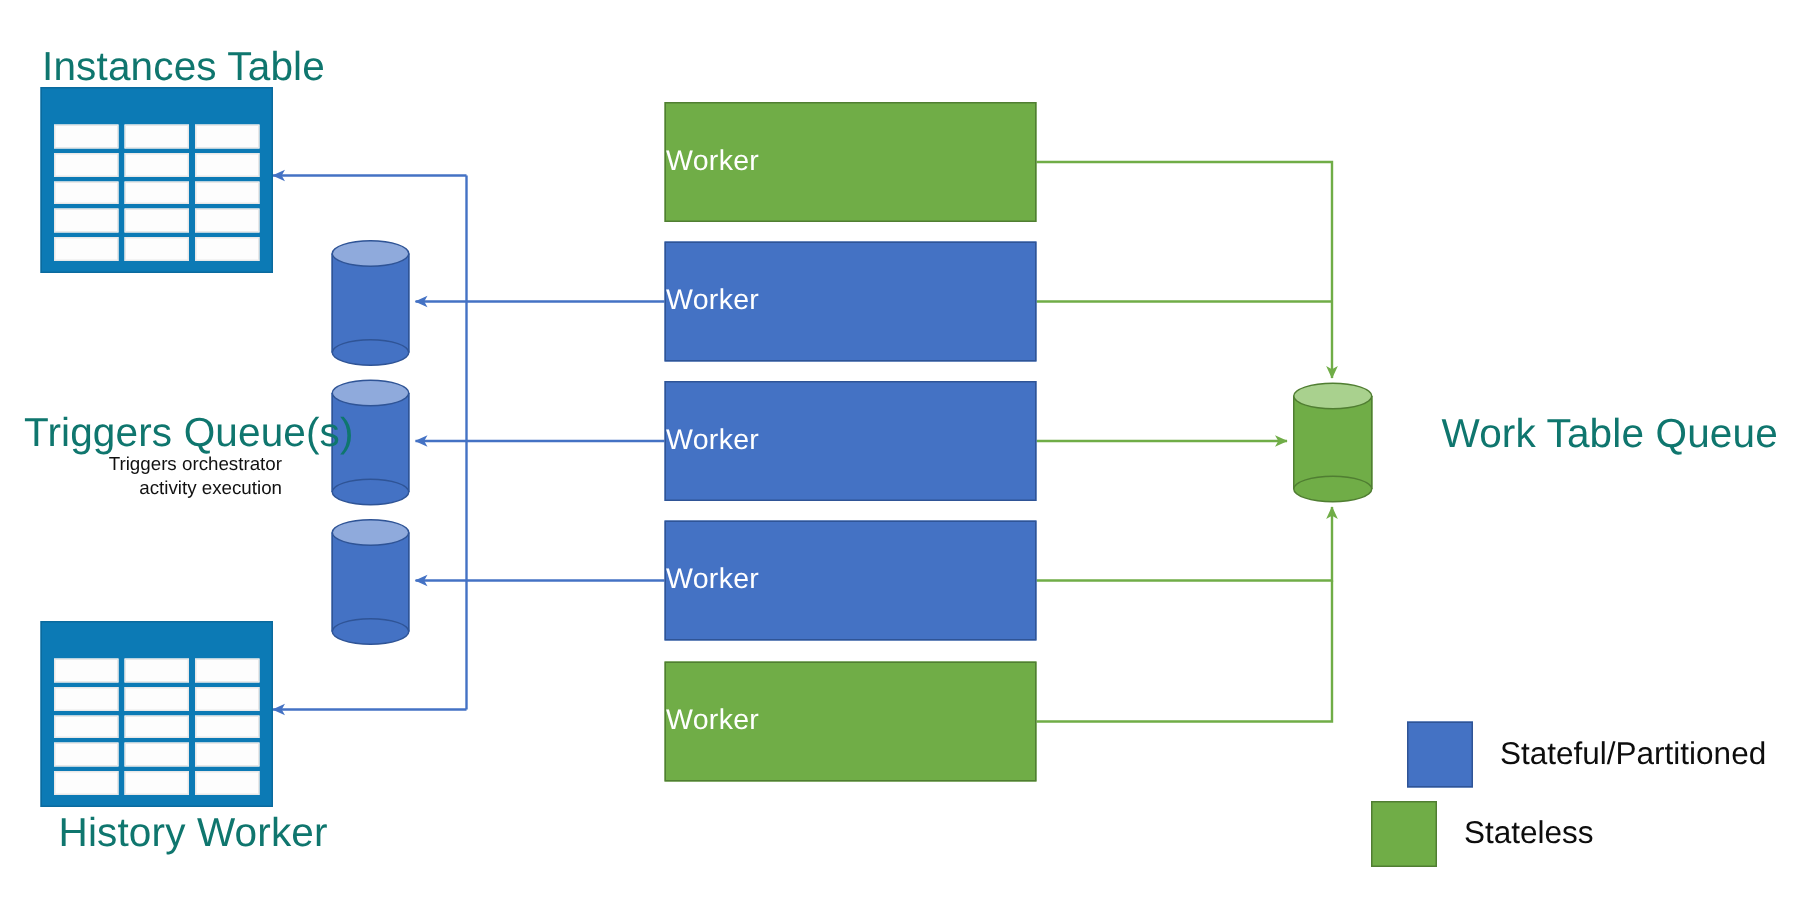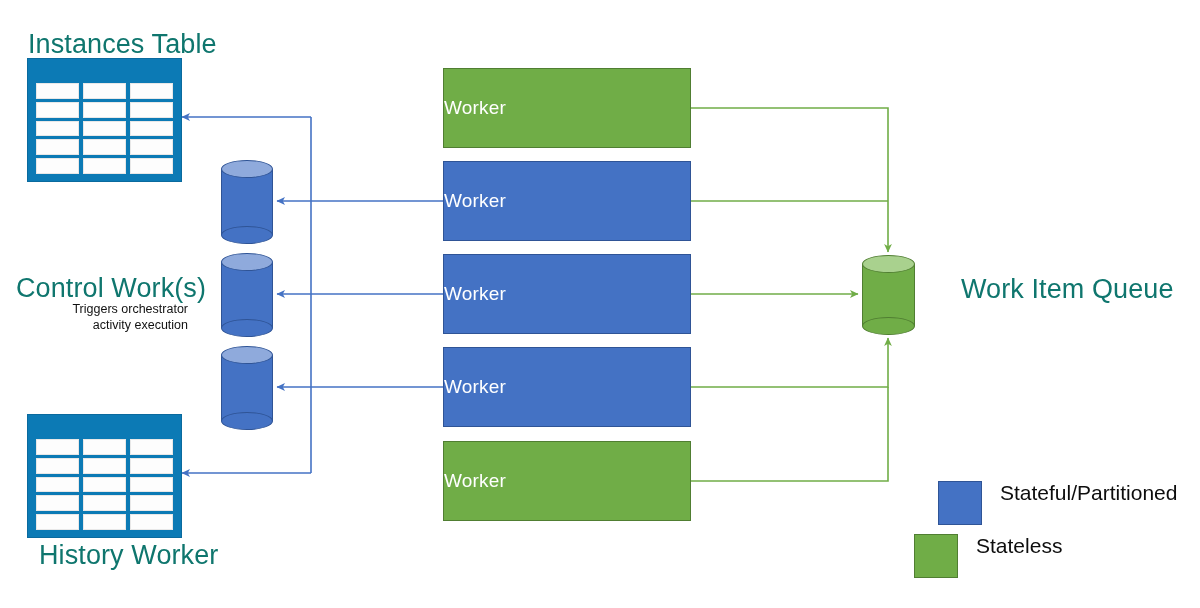--- a/index.html
+++ b/index.html
@@ -79,21 +79,21 @@
 
   .cyl.blue .body { background: #4472c4; border-left: 1px solid #2f5496; border-right: 1px solid #2f5496; }
   .cyl.blue .base { background: #4472c4; border: 1px solid #2f5496; }
   .cyl.blue .cap  { background: #8faadc; border: 1px solid #2f5496; }
 
   .cyl.green .body { background: #70ad47; border-left: 1px solid #507e32; border-right: 1px solid #507e32; }
   .cyl.green .base { background: #70ad47; border: 1px solid #507e32; }
   .cyl.green .cap  { background: #a9d18e; border: 1px solid #507e32; }
 
   
-  .legend-row { position: absolute; display: flex; }
+  .legend-row { position: absolute; display: flex; align-items: center; }
   .legend-swatch { width: 44px; height: 44px; }
   .legend-swatch.blue  { background: #4472c4; border: 1px solid #2f5496; }
   .legend-swatch.green { background: #70ad47; border: 1px solid #507e32; }
   .legend-text {
     margin-left: 18px;
     font-size: 21px;
     color: #0d0d0d;
     white-space: nowrap;
   }
 </style>
@@ -218,21 +218,21 @@
     <div class="base"></div>
     <div class="cap"></div>
   </div>
 
   <div class="cyl blue" style="left:221px; top:346px; width:52px; height:84px;">
     <div class="body"></div>
     <div class="base"></div>
     <div class="cap"></div>
   </div>
 
-  <div class="label-title" style="left:16px; top:273px;">Control Work(s)</div>
+  <div class="label-title" style="left:16px; top:273px;">Triggers Queue(s)</div>
 
   <div class="label-sub" style="left:16px; top:301px; width:172px;">
     <div>Triggers orchestrator</div>
     <div>activity execution</div>
   </div>
 
   <div class="worker green" style="left:443px; top:68px; width:248px; height:80px;">
     <span>Worker</span>
   </div>
 
@@ -251,21 +251,21 @@
   <div class="worker green" style="left:443px; top:441px; width:248px; height:80px;">
     <span>Worker</span>
   </div>
 
   <div class="cyl green" style="left:862px; top:255px; width:53px; height:80px;">
     <div class="body"></div>
     <div class="base"></div>
     <div class="cap"></div>
   </div>
 
-  <div class="label-title" style="left:961px; top:274px;">Work Item Queue</div>
+  <div class="label-title" style="left:961px; top:274px;">Work Table Queue</div>
 
 
   <div class="legend-row" style="left:938px; top:481px;">
     <div class="legend-swatch blue"></div>
     <div class="legend-text">Stateful/Partitioned</div>
   </div>
 
   <div class="legend-row" style="left:914px; top:534px;">
     <div class="legend-swatch green"></div>
     <div class="legend-text">Stateless</div>

